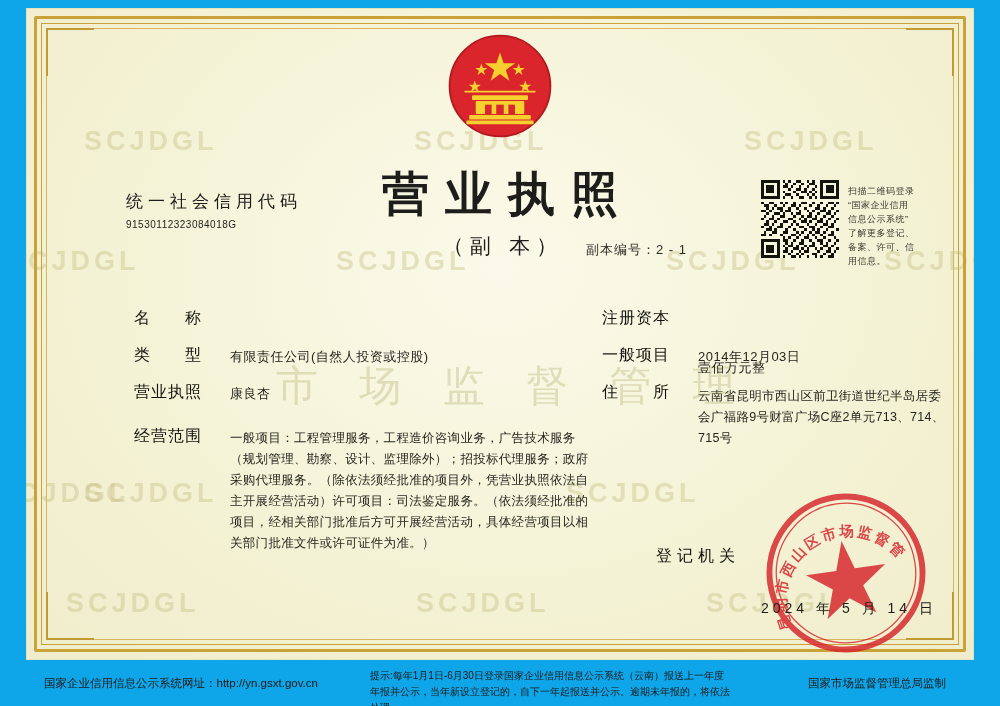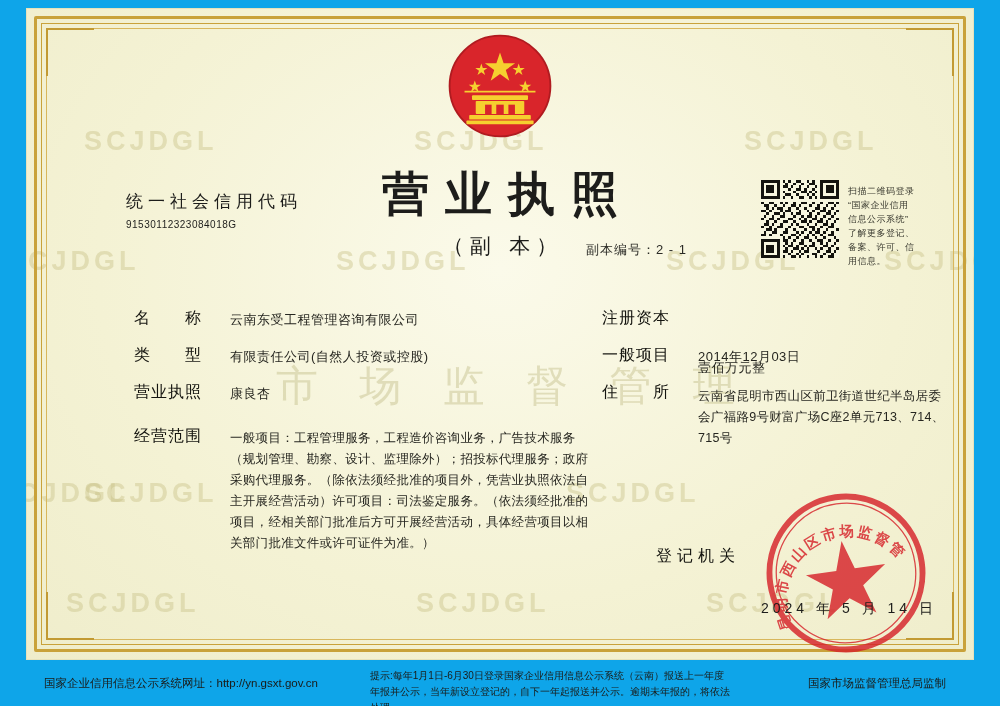--- a/index.html
+++ b/index.html
@@ -558,21 +558,20 @@
       </svg>
     </div>
     <div class="qr-note" style="white-space: pre-line;">扫描二维码登录
 “国家企业信用
 信息公示系统”
 了解更多登记、
 备案、许可、信
 用信息。</div>
 
     <div class="field-label" style="left:108px; top:300px;">名　　称</div>
-    <div class="field-value" style="left:204px; top:303px;">云南东受工程管理咨询有限公司</div>
 
     <div class="field-label" style="left:108px; top:337px;">类　　型</div>
     <div class="field-value" style="left:204px; top:340px;">有限责任公司(自然人投资或控股)</div>
 
     <div class="field-label" style="left:108px; top:374px;">营业执照</div>
     <div class="field-value" style="left:204px; top:377px;">康良杏</div>
 
     <div class="field-label" style="left:108px; top:418px;">经营范围</div>
     <div class="scope-value">一般项目：工程管理服务，工程造价咨询业务，广告技术服务（规划管理、勘察、设计、监理除外）；招投标代理服务；政府采购代理服务。（除依法须经批准的项目外，凭营业执照依法自主开展经营活动）许可项目：司法鉴定服务。（依法须经批准的项目，经相关部门批准后方可开展经营活动，具体经营项目以相关部门批准文件或许可证件为准。）</div>
 

